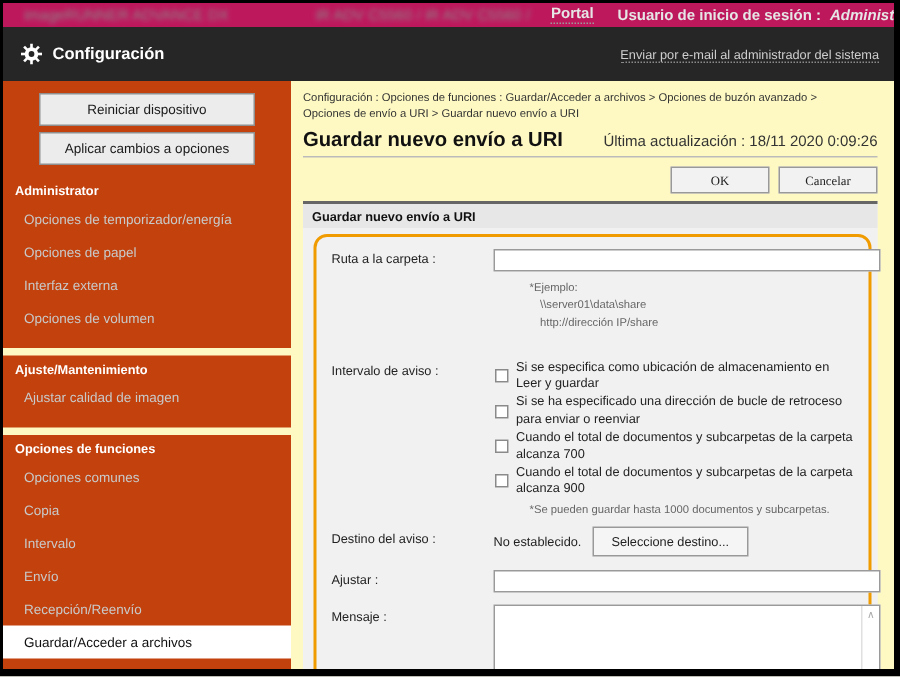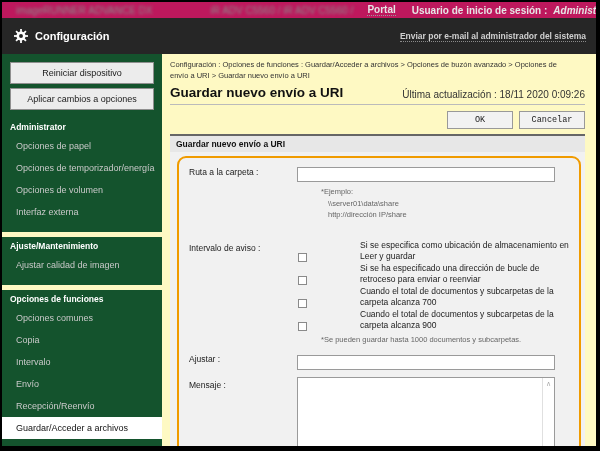--- a/index.html
+++ b/index.html
@@ -17,58 +17,58 @@
   .topbar .dev2 { margin-left:58px; }
   .topbar .spacer { flex:1; }
   .toplink { color:#e6e6e6; text-decoration:none; border-bottom:1px dotted #9a9a9a; margin-left:14px; white-space:nowrap; font-weight:bold; }
   .topstatic { color:#e6e6e6; margin-left:16px; white-space:nowrap; font-weight:bold; }
 
   
   .appbar { height:36px; background:#262626; color:#fff; display:flex; align-items:center; padding:16px 10px; flex:0 0 auto; }
   .appbar .gear { width:14px; height:14px; margin:0 7px 0 2px; flex:0 0 auto; }
   .appbar .apptitle { font-size:11px; font-weight:bold; }
   .appbar .spacer { flex:1; }
-  .maillink { color:#cfcfcf; font-size:8.5px; border-bottom:1px dotted #8a8a8a; text-decoration:none; white-space:nowrap;font-weight:bold; }
+  .maillink { color:#cfcfcf; font-size:8.5px; border-bottom:1px dotted #8a8a8a; text-decoration:none; white-space:nowrap; }
 
   
   .bodyrow { flex:1; display:flex; min-height:0; }
 
   
-  .sidebar { width:160px; background:#14532d; flex:0 0 auto; padding-top:4px; overflow:hidden; }
+  .sidebar { width:192px; background:#c2410c; flex:0 0 auto; padding-top:4px; overflow:hidden; }
   .sbtn { display:block; width:144px; margin:4px auto 0; background:#ececec; border:1px solid #8f8f8f;
           font-size:9px; color:#1a1a1a; text-align:center; padding:5px 2px; font-family:inherit; }
   .sb-section { border-top:5px solid #fef9c3; margin-top:9px; }
   .sb-section.first { border-top:none; margin-top:8px; }
   .sb-header { color:#fff; font-weight:bold; font-size:8.5px; padding:4px 8px 3px; }
   .sb-item { color:#c9c9c9; font-size:9px; padding:6px 6px 6px 14px; cursor:default; white-space:nowrap; }
   .sb-item.selected { background:#fff; color:#111; }
 
   
   .main { flex:1; background:#fef9c3; padding:5px 11px 0 8px; overflow:hidden; display:flex; flex-direction:column; }
   .breadcrumb { font-size:7.5px; color:#333; line-height:1.5; margin-bottom:3px; width:98%; }
   .titlerow { display:flex; align-items:flex-end; justify-content:space-between; border-bottom:1px solid #bbb; padding-bottom:4px; }
   .pagetitle { font-size:13.5px; font-weight:bold; color:#111; }
   .lastupdate { font-size:10px; color:#333; white-space:nowrap; }
   .actions { display:flex; justify-content:flex-end; gap:6px; margin:6px 0 5px; }
   .btn { background:#f2f2f2; border:1px solid #999; font-size:8.5px; color:#222; min-width:66px;
-         padding:3px 8px; text-align:center; font-family:Liberation Mono, monospace; }
+         padding:3px 8px; text-align:center; font-family:Liberation Serif, serif; }
 
   .section { background:#f1f1f1; flex:0 0 auto; }
   .sec-header { border-top:2px solid #666; background:#e7e7e7; font-size:8.5px; font-weight:bold; color:#111; padding:3px 6px; }
   .formwrap { padding:4px 4px 7px 7px; background:#f1f1f1; }
   .orangebox { border:2px solid #f09b00; border-radius:9px; padding:6px 8px 8px 10px; background:#f1f1f1; }
 
   .frow { display:flex; margin-bottom:7px; }
   .flabel { width:108px; flex:0 0 auto; font-size:8.5px; color:#222; padding-top:3px; }
   .fctrl { flex:1; min-width:0; }
   .tinput { width:258px; height:15px; border:1px solid #9a9a9a; background:#fff; font-size:9px; padding:0 3px; font-family:inherit; }
   .examples { font-size:7.5px; color:#666; margin:4px 0 12px 24px; line-height:1.55; }
   .examples .exline { margin-left:7px; }
 
-  .cbline { display:flex; align-items:flex-end; font-size:8.5px; color:#222; line-height:1.3; margin-bottom:1px;gap:48px; }
+  .cbline { display:flex; align-items:center; font-size:8.5px; color:#222; line-height:1.3; margin-bottom:1px; }
   .cbox { width:9px; height:9px; border:1px solid #8a8a8a; background:#fff; flex:0 0 auto; margin:1px 5px 0 1px; }
   .cbnote { font-size:7.5px; color:#666; margin:4px 0 0 24px; }
 
   .destline { display:flex; align-items:center; font-size:8.5px; color:#222; gap:7px; }
   .selbtn { background:#f5f5f5; border:1px solid #999; font-size:8.5px; color:#222; padding:4px 12px; font-family:inherit; }
 
   .msgbox { width:258px; height:90px; border:1px solid #9a9a9a; background:#fff; display:flex; }
   .msgtext { flex:1; }
   .msgscroll { width:12px; border-left:1px solid #e0e0e0; display:flex; flex-direction:column;
                justify-content:space-between; align-items:center; padding:2px 0; color:#aaa; font-size:7px; }
@@ -106,24 +106,24 @@
   </div>
 
   <div class="bodyrow">
 
     <div class="sidebar">
       <button class="sbtn">Reiniciar dispositivo</button>
       <button class="sbtn">Aplicar cambios a opciones</button>
 
       <div class="sb-section first">
         <div class="sb-header">Administrator</div>
+        <div class="sb-item">Opciones de temporizador/energía</div>
         <div class="sb-item">Opciones de papel</div>
-        <div class="sb-item">Opciones de temporizador/energía</div>
+        <div class="sb-item">Interfaz externa</div>
         <div class="sb-item">Opciones de volumen</div>
-        <div class="sb-item">Interfaz externa</div>
       </div>
 
       <div class="sb-section">
         <div class="sb-header">Ajuste/Mantenimiento</div>
         <div class="sb-item">Ajustar calidad de imagen</div>
       </div>
 
       <div class="sb-section">
         <div class="sb-header">Opciones de funciones</div>
         <div class="sb-item">Opciones comunes</div>
@@ -183,20 +183,27 @@
                   <span>Cuando el total de documentos y subcarpetas de la carpeta alcanza 700</span>
                 </div>
                 <div class="cbline">
                   <span class="cbox"></span>
                   <span>Cuando el total de documentos y subcarpetas de la carpeta alcanza 900</span>
                 </div>
                 <div class="cbnote">*Se pueden guardar hasta 1000 documentos y subcarpetas.</div>
               </div>
             </div>
 
+            <div class="frow">
+              <div class="flabel">Destino del aviso :</div>
+              <div class="fctrl destline">
+                <span>No establecido.</span>
+                <button class="selbtn">Seleccione destino...</button>
+              </div>
+            </div>
 
             <div class="frow">
               <div class="flabel">Ajustar :</div>
               <div class="fctrl">
                 <input class="tinput" type="text" value="" style="">
               </div>
             </div>
 
             <div class="frow" style="margin-bottom:0;">
               <div class="flabel">Mensaje :</div>

